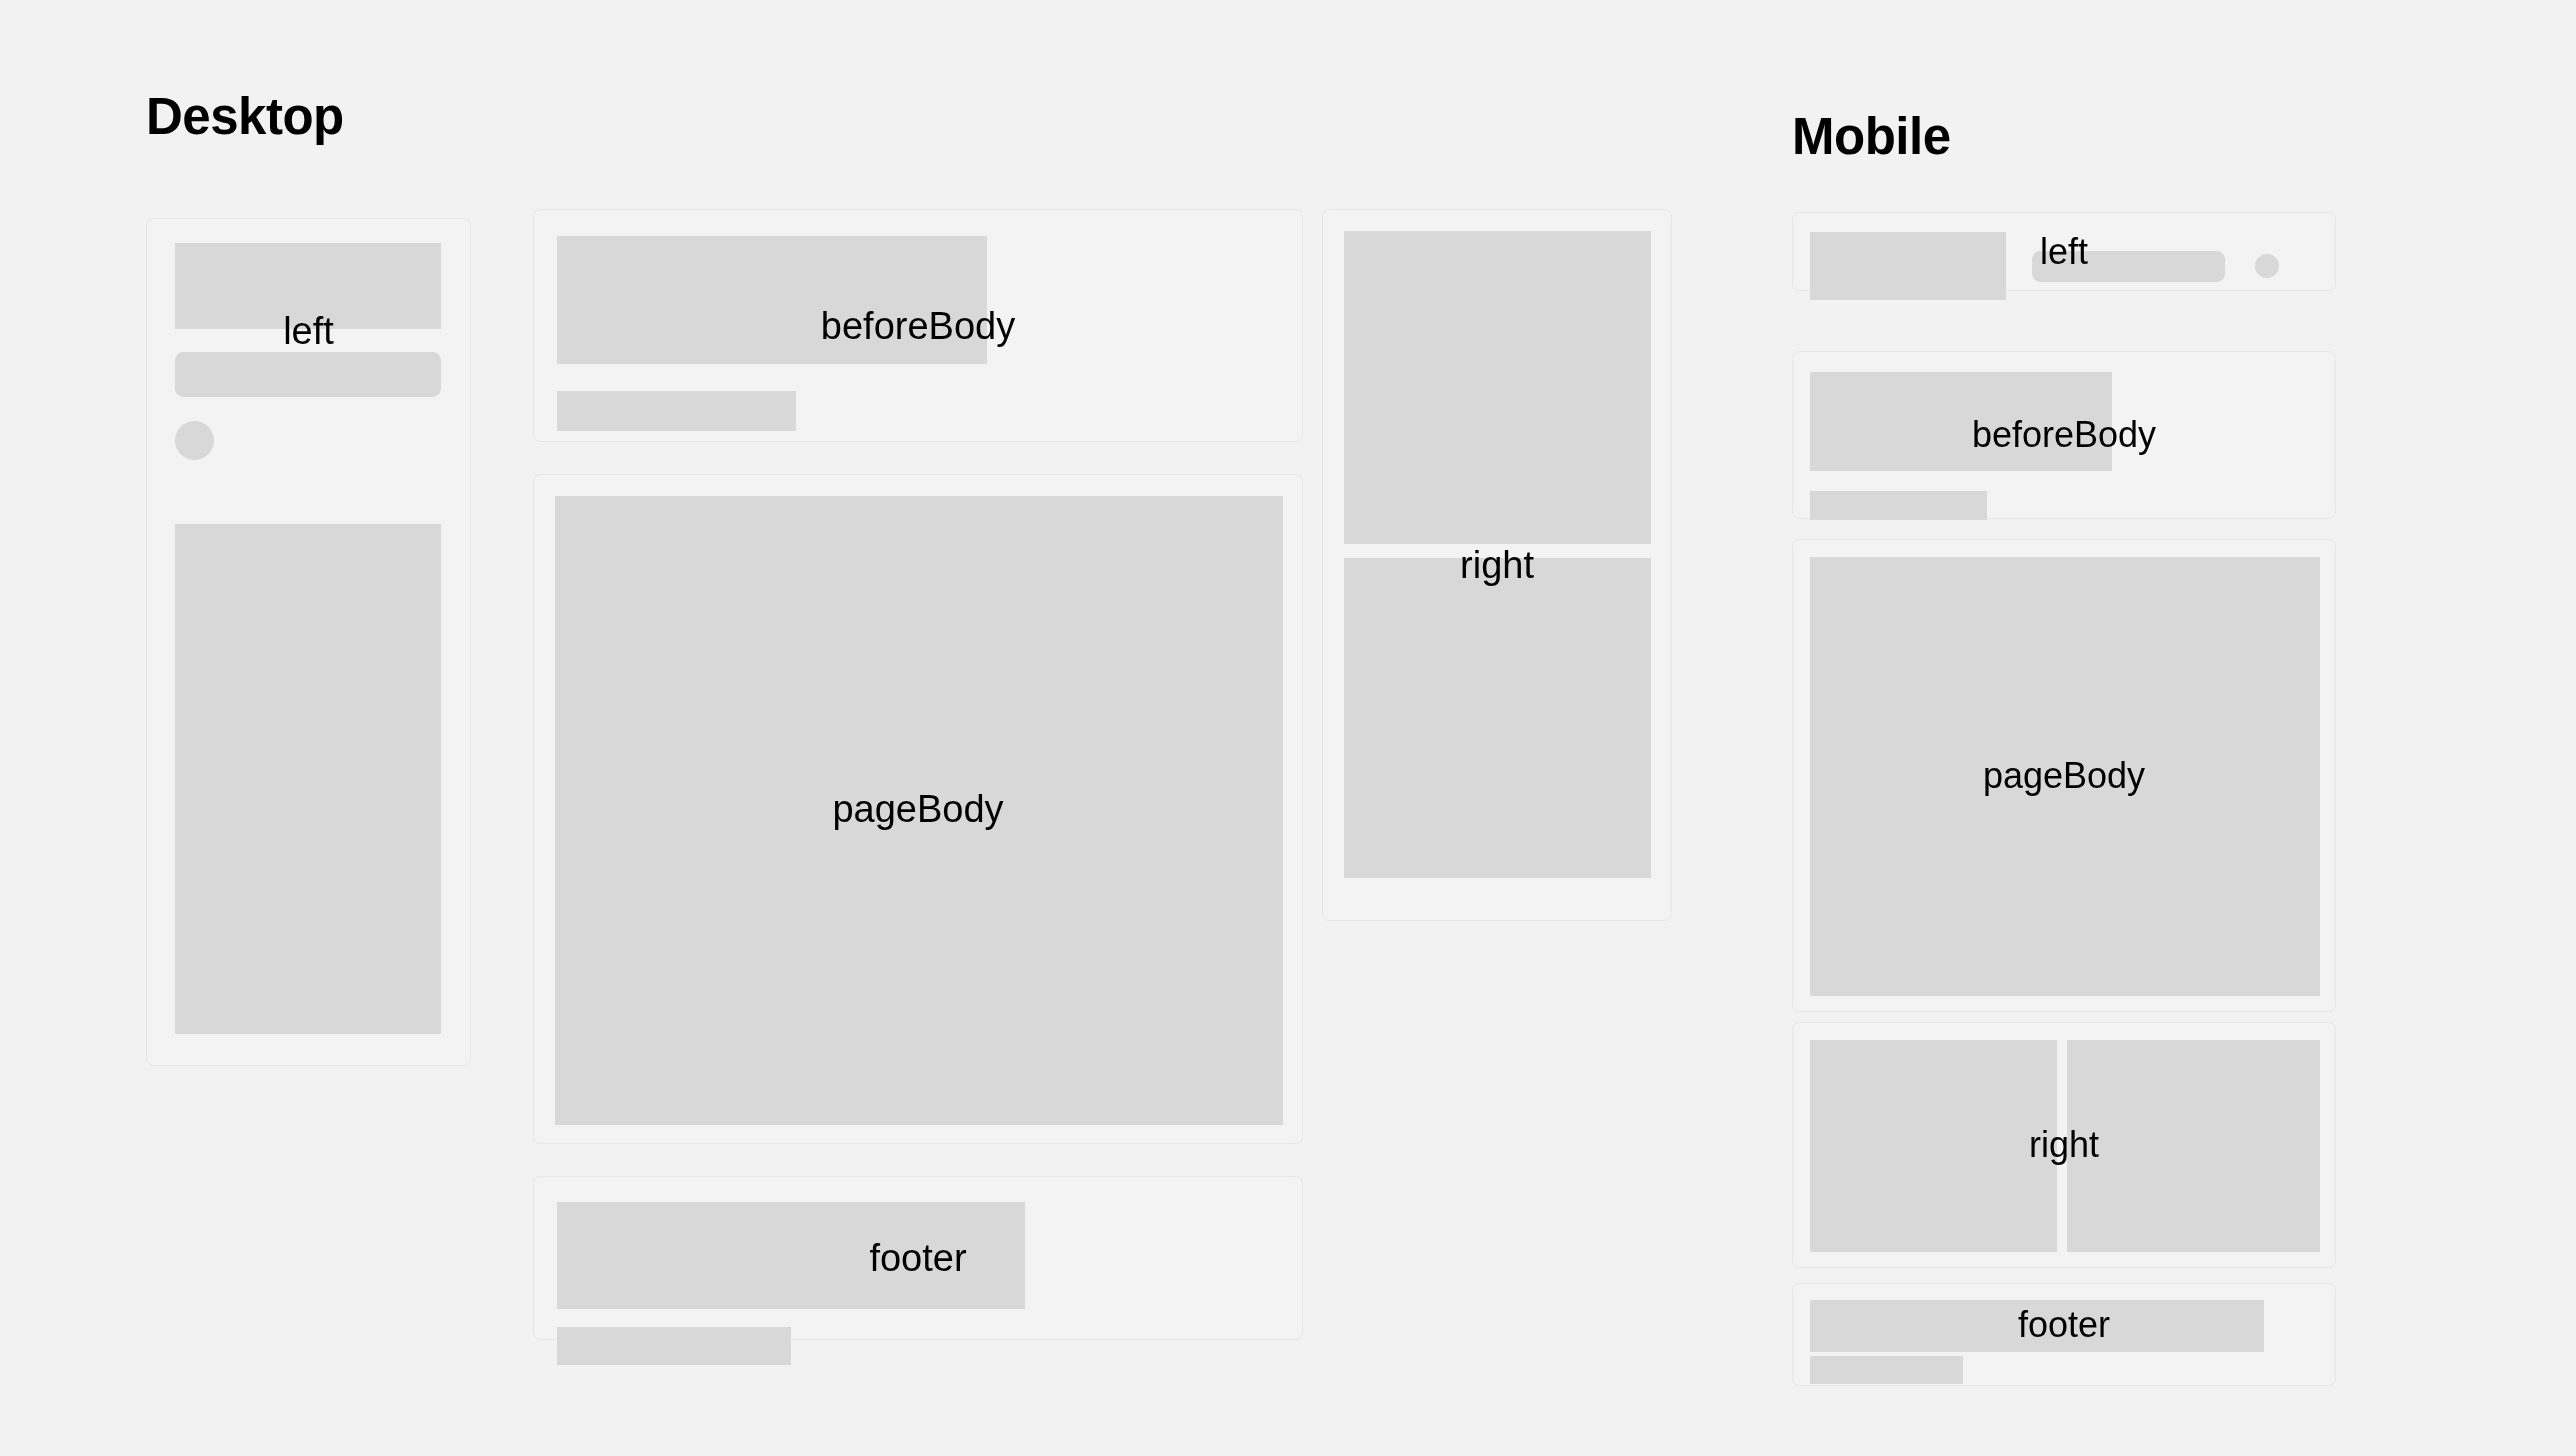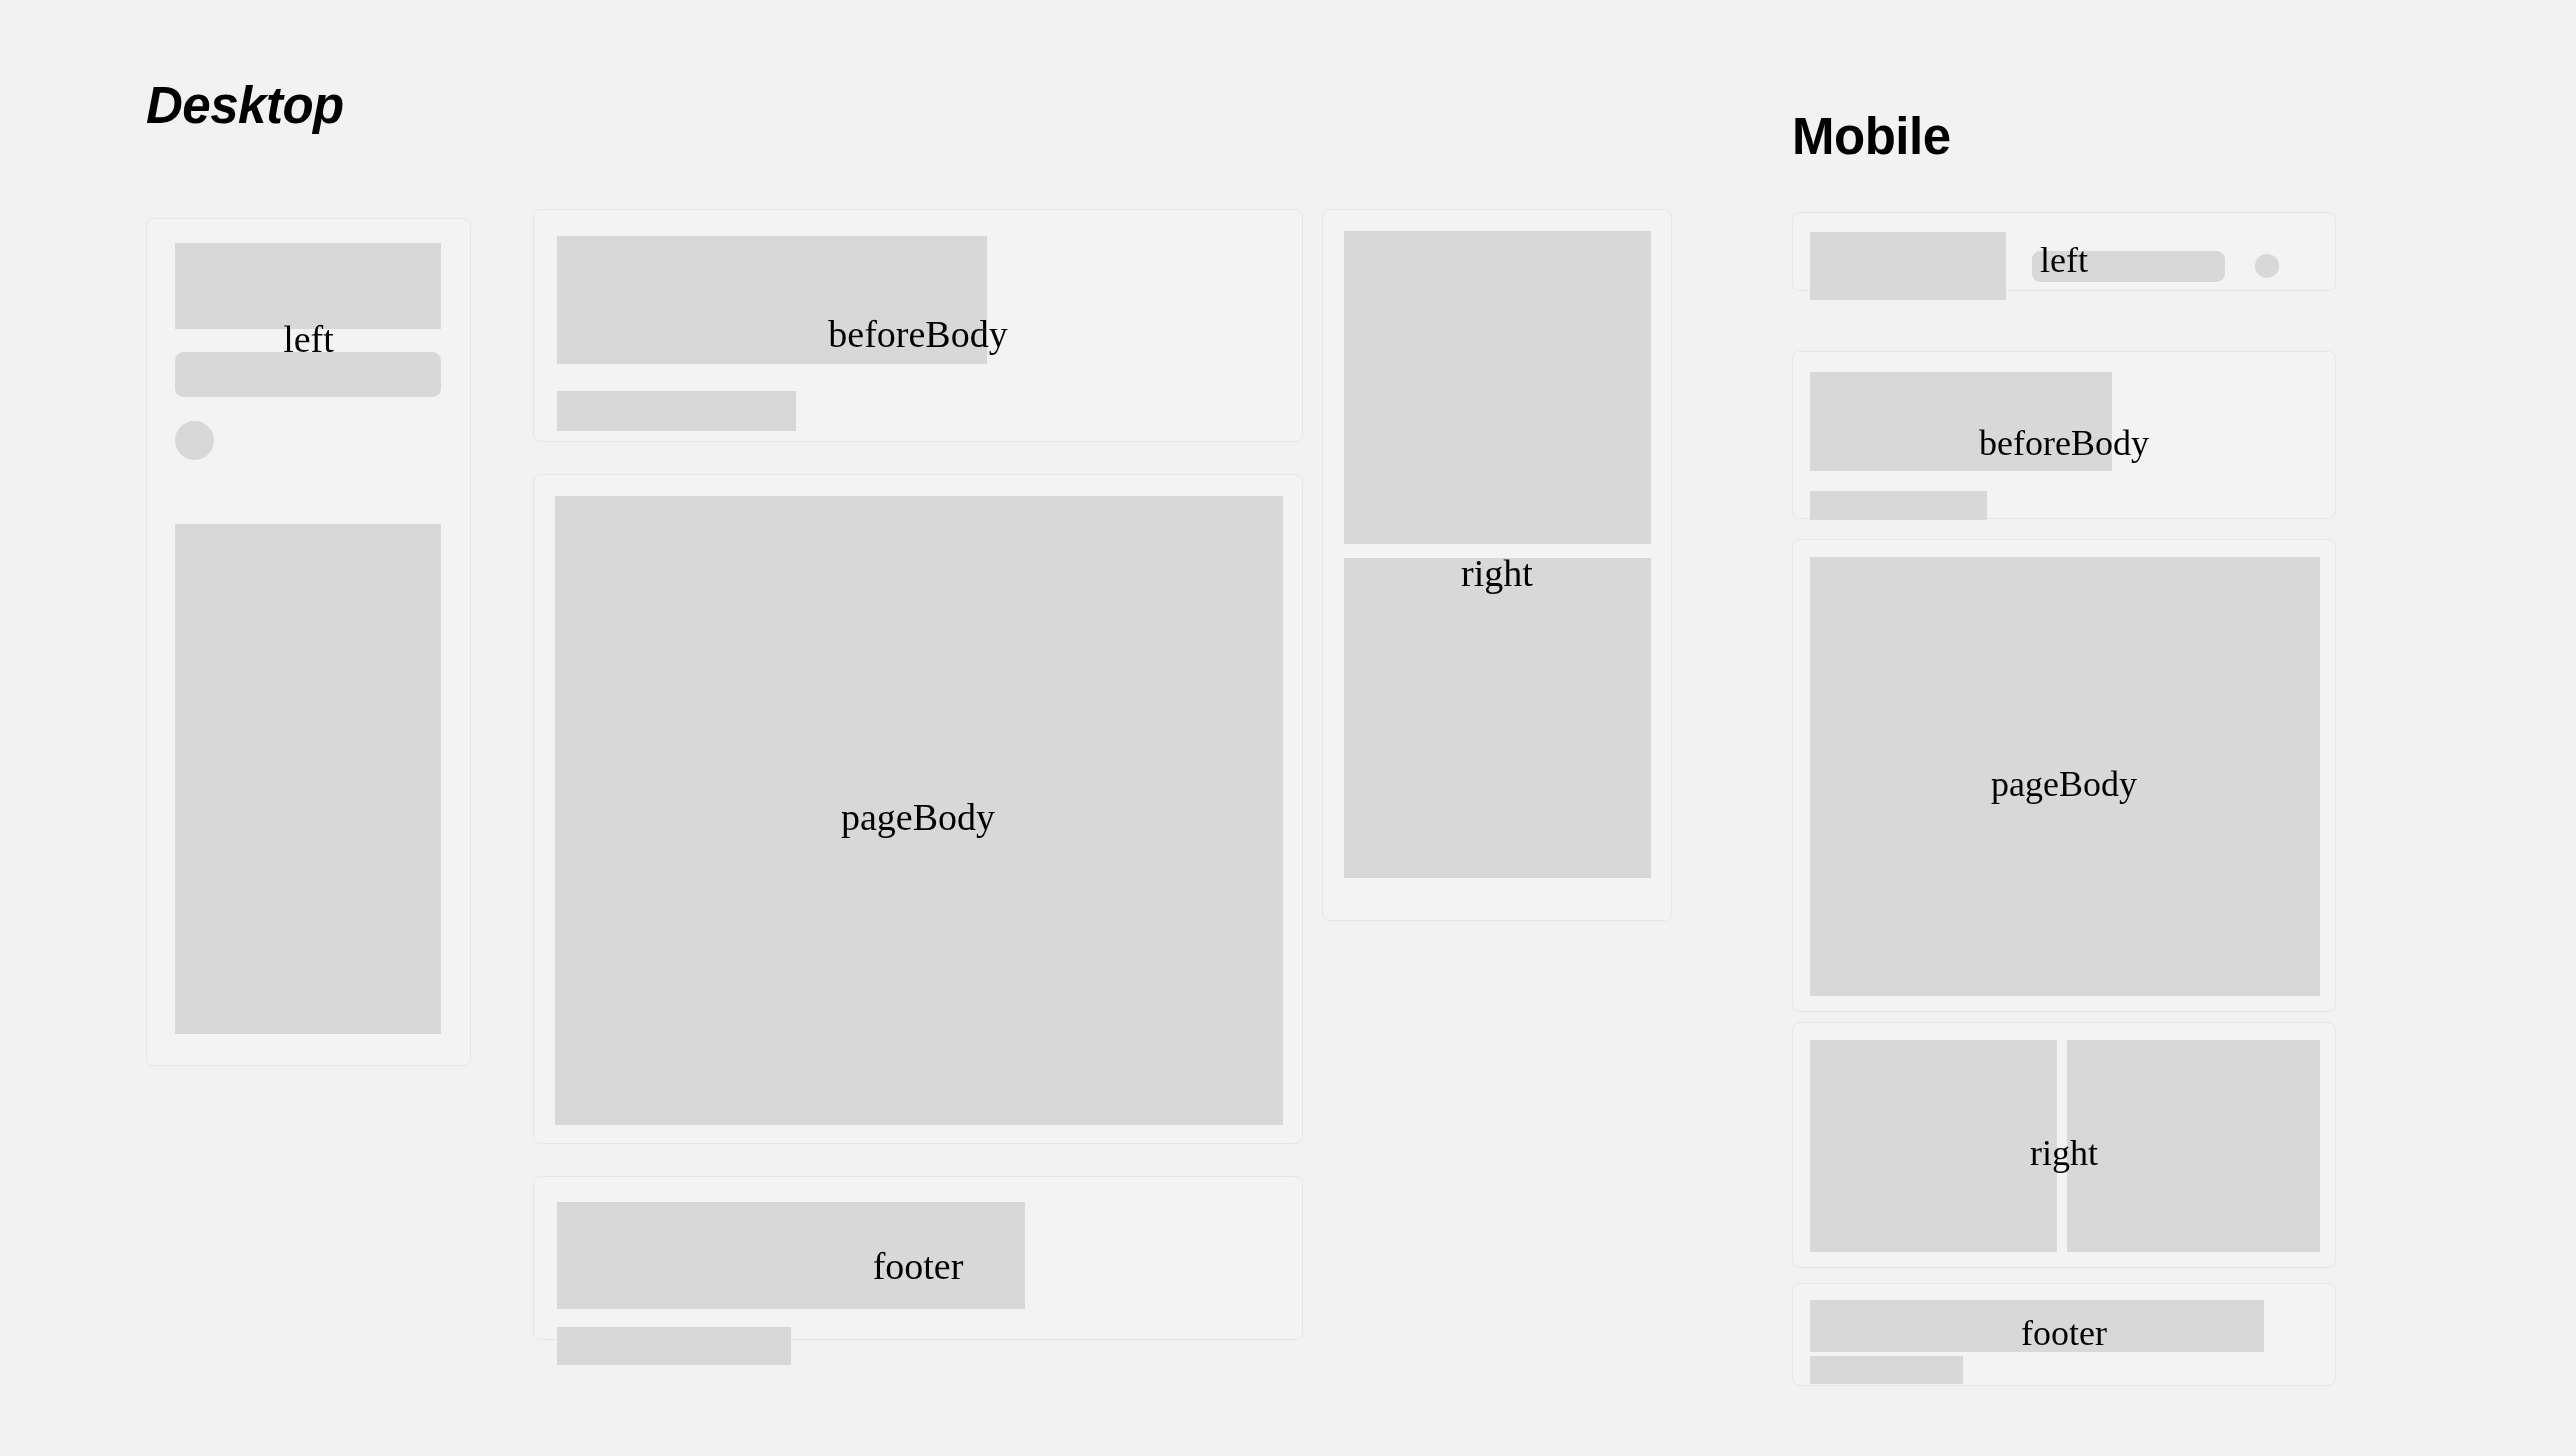--- a/index.html
+++ b/index.html
@@ -27,21 +27,21 @@
   
   .col-title{
     position:absolute;
     font-size:51px;
     font-weight:700;
     letter-spacing:-0.5px;
     color:var(--ink);
     line-height:1;
     white-space:nowrap;
   }
-  #title-desktop{ left:146px; top:80px;font-style:italic; }
+  #title-desktop{ left:146px; top:91px; }
   #title-mobile{  left:1792px; top:77px;margin-top:34px; }
 
   
   .panel{
     position:absolute;
     background:var(--panel-bg);
     border:1.9px solid var(--panel-border);
     border-radius:7.5px;
   }
 
@@ -49,28 +49,27 @@
   .blk{
     position:absolute;
     background:var(--block);
   }
   .blk.rounded{ border-radius:8.5px; }
   .blk.circle{ border-radius:50%; }
 
   
   .lbl{
     position:absolute;
-    font-family:Liberation Serif, serif;
+    font-family:Liberation Sans, sans-serif;
     font-size:38px;
     color:var(--ink);
     line-height:1;
     white-space:nowrap;
     z-index:5;
     transform:translate(-50%,-50%);
-    margin-top:8px;
   }
   .lbl.sm{ font-size:36px; }
 
   
   #d-left-panel{ left:146px; top:218px; width:325px; height:848px; }
   #d-left-b1{ left:28px; top:23.5px;  width:266px; height:86px; }
   #d-left-b2{ left:28px; top:133px; width:266px; height:45px; }
   #d-left-dot{ left:28px; top:202px; width:39px; height:39px; }
   #d-left-b3{ left:28px; top:305px; width:266px; height:510px; }
 

